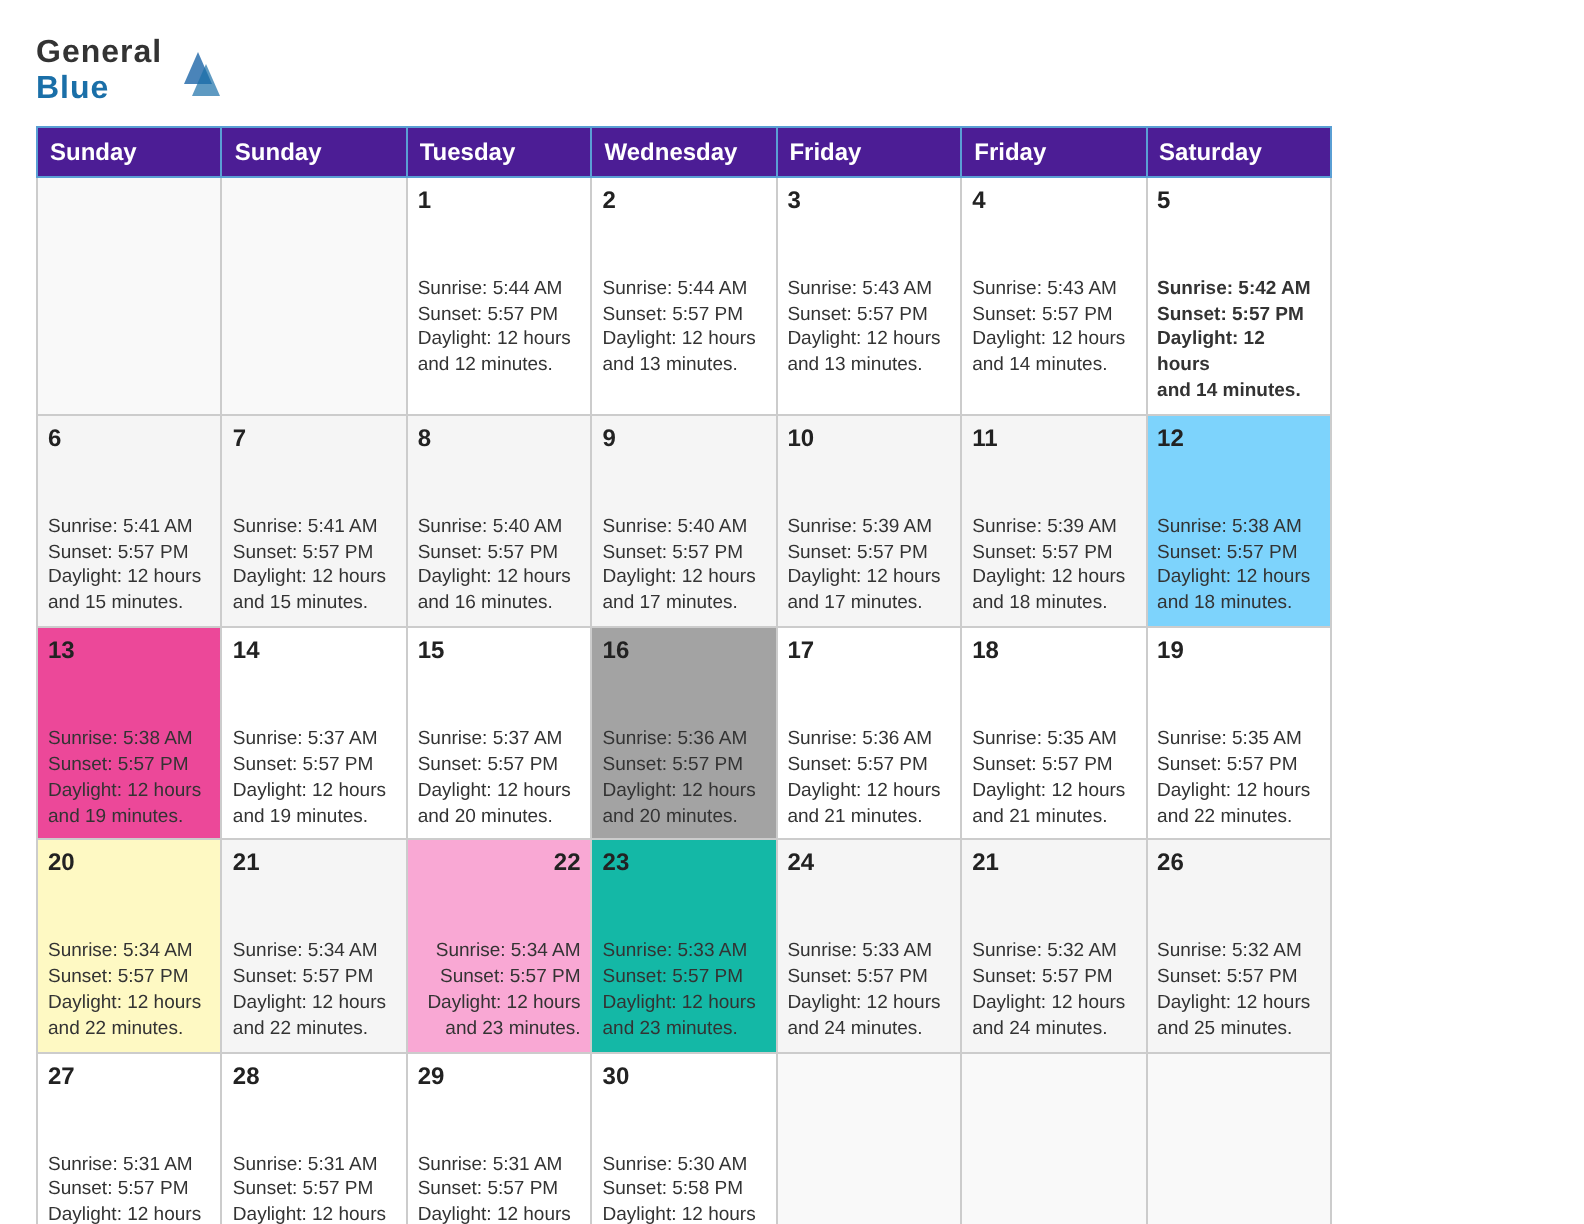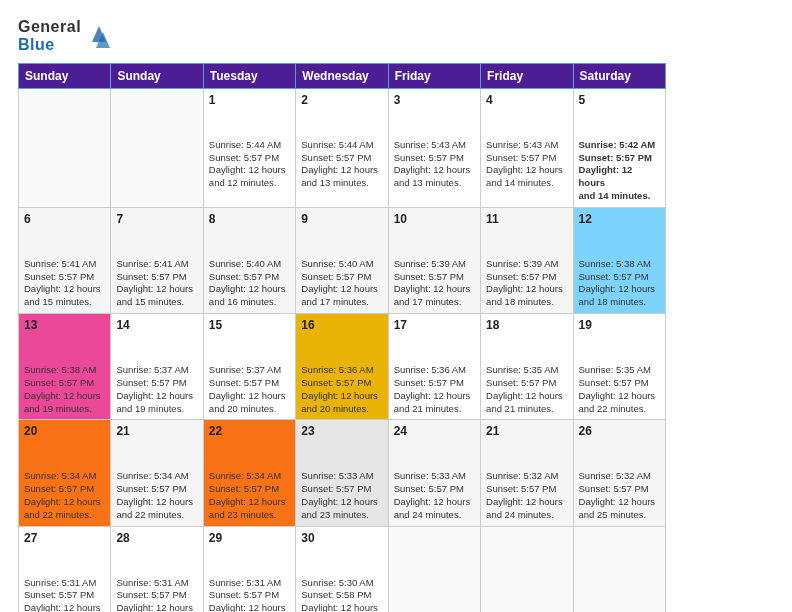--- a/index.html
+++ b/index.html
@@ -223,21 +223,21 @@
 Daylight: 12 hours
 and 19 minutes.</div>
           </td>
           <td style="background: rgb(255, 255, 255);">
             <span class="day-number">15</span>
             <div class="day-info" style="white-space: pre-line;">Sunrise: 5:37 AM
 Sunset: 5:57 PM
 Daylight: 12 hours
 and 20 minutes.</div>
           </td>
-          <td style="background: #eab308;">
+          <td style="background: #a3a3a3;">
             <span class="day-number">16</span>
             <div class="day-info" style="white-space: pre-line;">Sunrise: 5:36 AM
 Sunset: 5:57 PM
 Daylight: 12 hours
 and 20 minutes.</div>
           </td>
           <td style="background: rgb(255, 255, 255);">
             <span class="day-number">17</span>
             <div class="day-info" style="white-space: pre-line;">Sunrise: 5:36 AM
 Sunset: 5:57 PM
@@ -253,42 +253,42 @@
           </td>
           <td style="background: rgb(255, 255, 255);">
             <span class="day-number">19</span>
             <div class="day-info" style="white-space: pre-line;">Sunrise: 5:35 AM
 Sunset: 5:57 PM
 Daylight: 12 hours
 and 22 minutes.</div>
           </td>
         </tr>
         <tr>
-          <td style="background: #f97316;">
+          <td style="background: #fef9c3;">
             <span class="day-number">20</span>
             <div class="day-info" style="white-space: pre-line;">Sunrise: 5:34 AM
 Sunset: 5:57 PM
 Daylight: 12 hours
 and 22 minutes.</div>
           </td>
           <td style="background: rgb(245, 245, 245);">
             <span class="day-number">21</span>
             <div class="day-info" style="white-space: pre-line;">Sunrise: 5:34 AM
 Sunset: 5:57 PM
 Daylight: 12 hours
 and 22 minutes.</div>
           </td>
-          <td style="background: #f97316;">
+          <td style="background: #f9a8d4; text-align: right;">
             <span class="day-number">22</span>
             <div class="day-info" style="white-space: pre-line;">Sunrise: 5:34 AM
 Sunset: 5:57 PM
 Daylight: 12 hours
 and 23 minutes.</div>
           </td>
-          <td style="background: #e5e5e5;">
+          <td style="background: #14b8a6;">
             <span class="day-number">23</span>
             <div class="day-info" style="white-space: pre-line;">Sunrise: 5:33 AM
 Sunset: 5:57 PM
 Daylight: 12 hours
 and 23 minutes.</div>
           </td>
           <td style="background: rgb(245, 245, 245);">
             <span class="day-number">24</span>
             <div class="day-info" style="white-space: pre-line;">Sunrise: 5:33 AM
 Sunset: 5:57 PM

